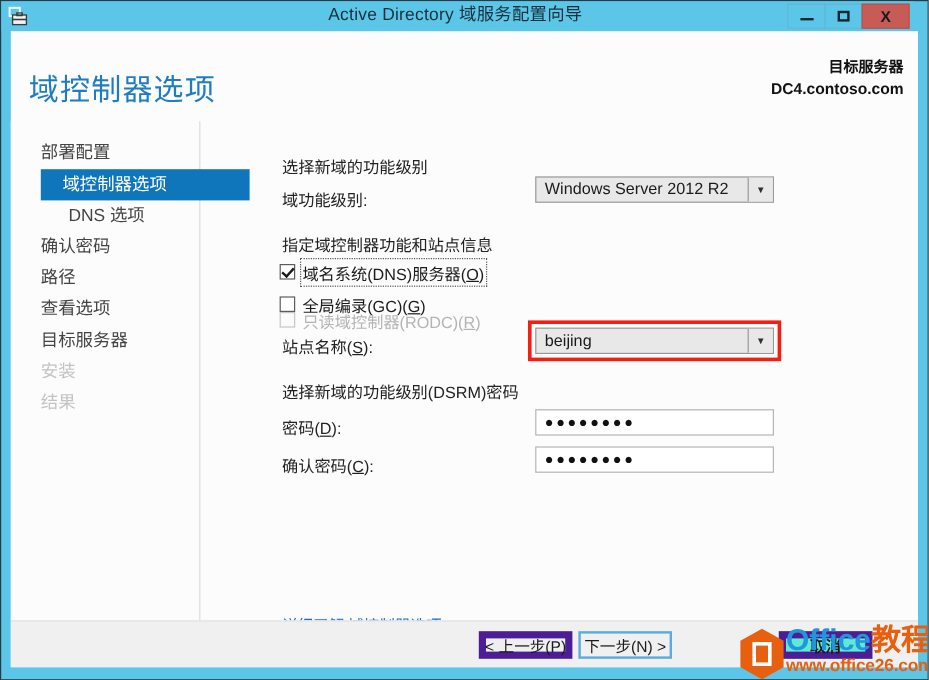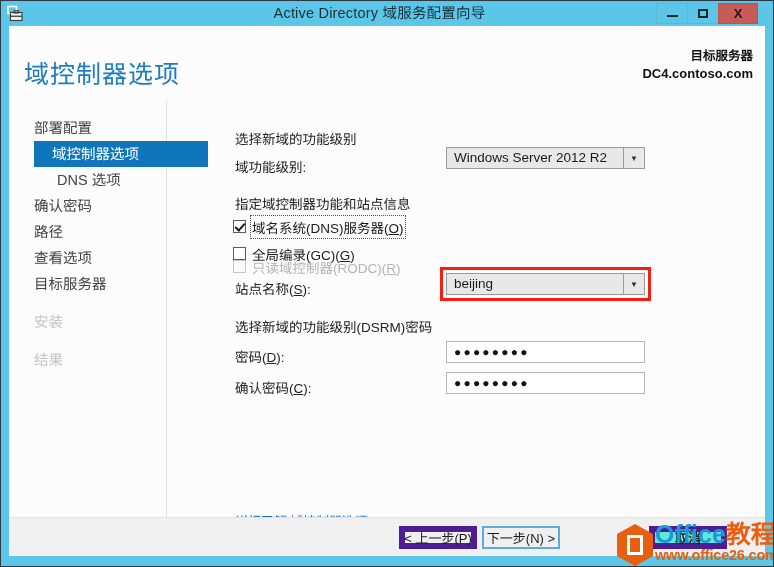--- a/index.html
+++ b/index.html
@@ -163,21 +163,21 @@
   }
   .nav-item.sub { padding-left: 48px; }
   .nav-item.selected {
     background: #1076bc;
     color: #ffffff;
     margin-left: 25px;
     padding-left: 0;
     width: 174px;
     text-indent: 18px;
   }
-  .nav-item.disabled { color: #c3c3c3; margin-top: 12px; }
+  .nav-item.disabled { color: #c3c3c3; }
 
   .content {
     position: absolute;
     left: 200px;
     top: 0;
     width: 556px;
     height: 416px;
     background: #fcfcfc;
   }
 

